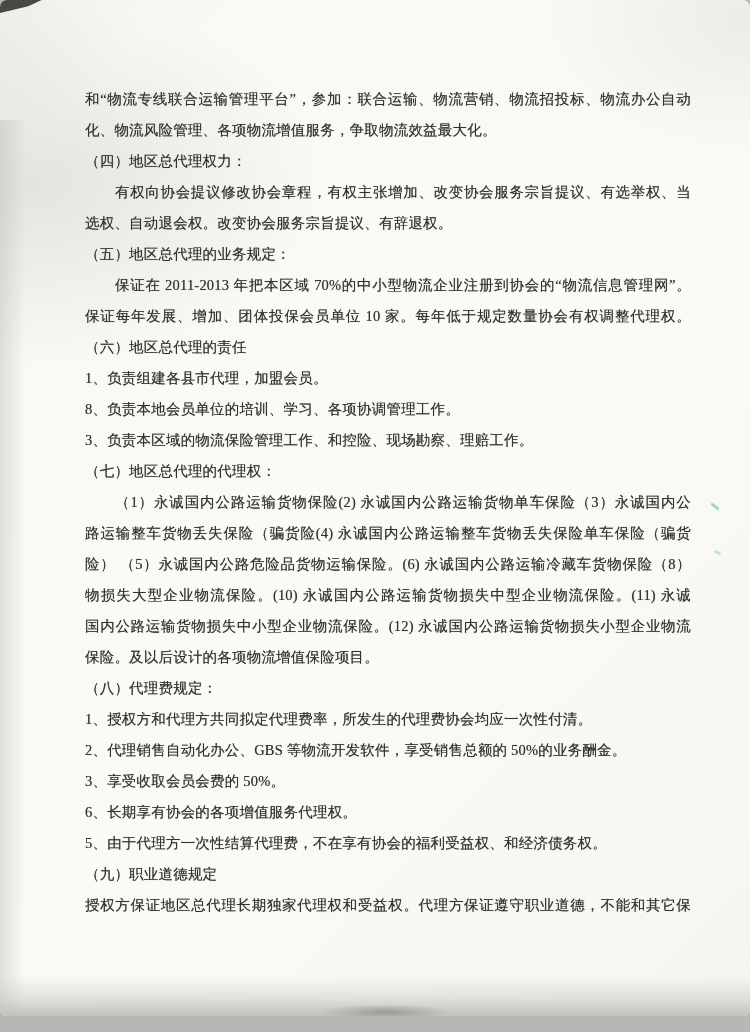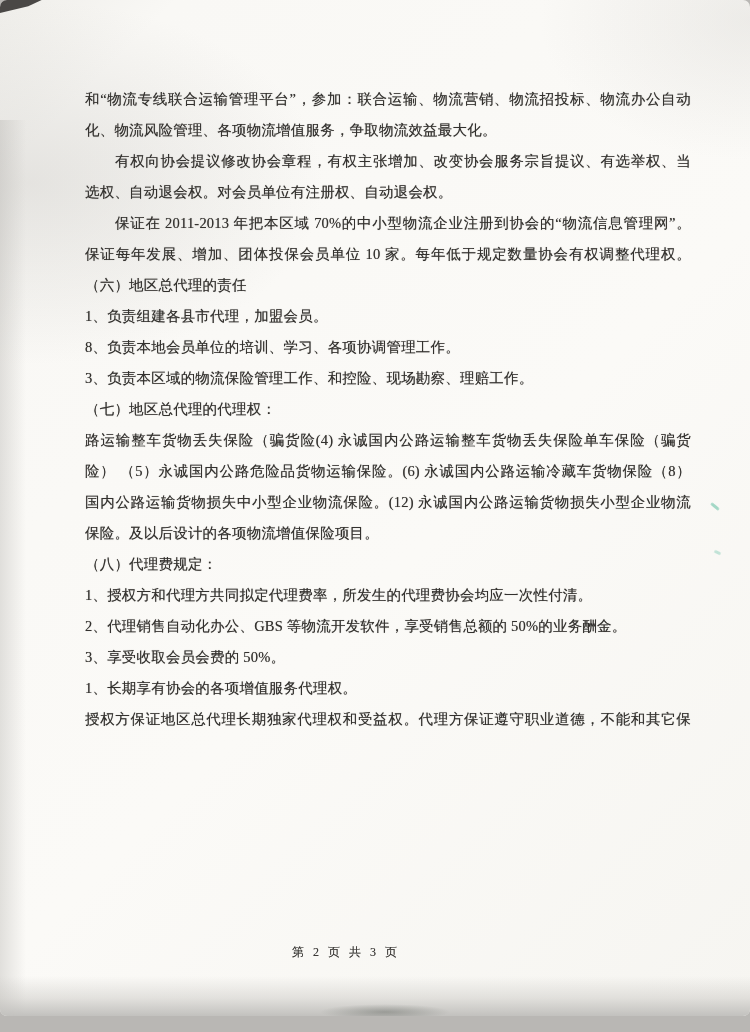--- a/index.html
+++ b/index.html
@@ -75,42 +75,47 @@
 <body>
 
 <div class="scan-page">
 
   <div class="corner-artifact"></div>
   <div class="edge-left"></div>
 
   <div class="text-block">
     <div class="line jl">和“物流专线联合运输管理平台”，参加：联合运输、物流营销、物流招投标、物流办公自动</div>
     <div class="line">化、物流风险管理、各项物流增值服务，争取物流效益最大化。</div>
+    <div class="line">（四）地区总代理权力：</div>
     <div class="line jl ind">有权向协会提议修改协会章程，有权主张增加、改变协会服务宗旨提议、有选举权、当</div>
-    <div class="line">选权、自动退会权。对会员单位有注册权、自动退会权。</div>
+    <div class="line">选权、自动退会权。改变协会服务宗旨提议、有辞退权。</div>
+    <div class="line">（五）地区总代理的业务规定：</div>
     <div class="line jl ind">保证在 2011-2013 年把本区域 70%的中小型物流企业注册到协会的“物流信息管理网”。</div>
     <div class="line jl">保证每年发展、增加、团体投保会员单位 10 家。每年低于规定数量协会有权调整代理权。</div>
     <div class="line">（六）地区总代理的责任</div>
     <div class="line">1、负责组建各县市代理，加盟会员。</div>
     <div class="line">8、负责本地会员单位的培训、学习、各项协调管理工作。</div>
     <div class="line">3、负责本区域的物流保险管理工作、和控险、现场勘察、理赔工作。</div>
     <div class="line">（七）地区总代理的代理权：</div>
+    <div class="line jl ind">（1）永诚国内公路运输货物保险(2) 永诚国内公路运输货物单车保险（3）永诚国内公</div>
     <div class="line jl">路运输整车货物丢失保险（骗货险(4) 永诚国内公路运输整车货物丢失保险单车保险（骗货</div>
     <div class="line jl">险） （5）永诚国内公路危险品货物运输保险。(6) 永诚国内公路运输冷藏车货物保险（8）</div>
+    <div class="line jl">物损失大型企业物流保险。(10) 永诚国内公路运输货物损失中型企业物流保险。(11) 永诚</div>
     <div class="line jl">国内公路运输货物损失中小型企业物流保险。(12) 永诚国内公路运输货物损失小型企业物流</div>
     <div class="line">保险。及以后设计的各项物流增值保险项目。</div>
     <div class="line">（八）代理费规定：</div>
     <div class="line">1、授权方和代理方共同拟定代理费率，所发生的代理费协会均应一次性付清。</div>
     <div class="line">2、代理销售自动化办公、GBS 等物流开发软件，享受销售总额的 50%的业务酬金。</div>
     <div class="line">3、享受收取会员会费的 50%。</div>
-    <div class="line">1、长期享有协会的各项增值服务代理权。</div>
+    <div class="line">6、长期享有协会的各项增值服务代理权。</div>
+    <div class="line">5、由于代理方一次性结算代理费，不在享有协会的福利受益权、和经济债务权。</div>
+    <div class="line">（九）职业道德规定</div>
     <div class="line jl">授权方保证地区总代理长期独家代理权和受益权。代理方保证遵守职业道德，不能和其它保</div>
   </div>
 
-  <div class="page-footer">第 2 页 共 3 页</div>
 
   <div class="pen-mark-1"></div>
   <div class="pen-mark-2"></div>
 
   <div class="edge-bottom">
     <div class="edge-bottom-smudge"></div>
   </div>
 
 </div>
 

